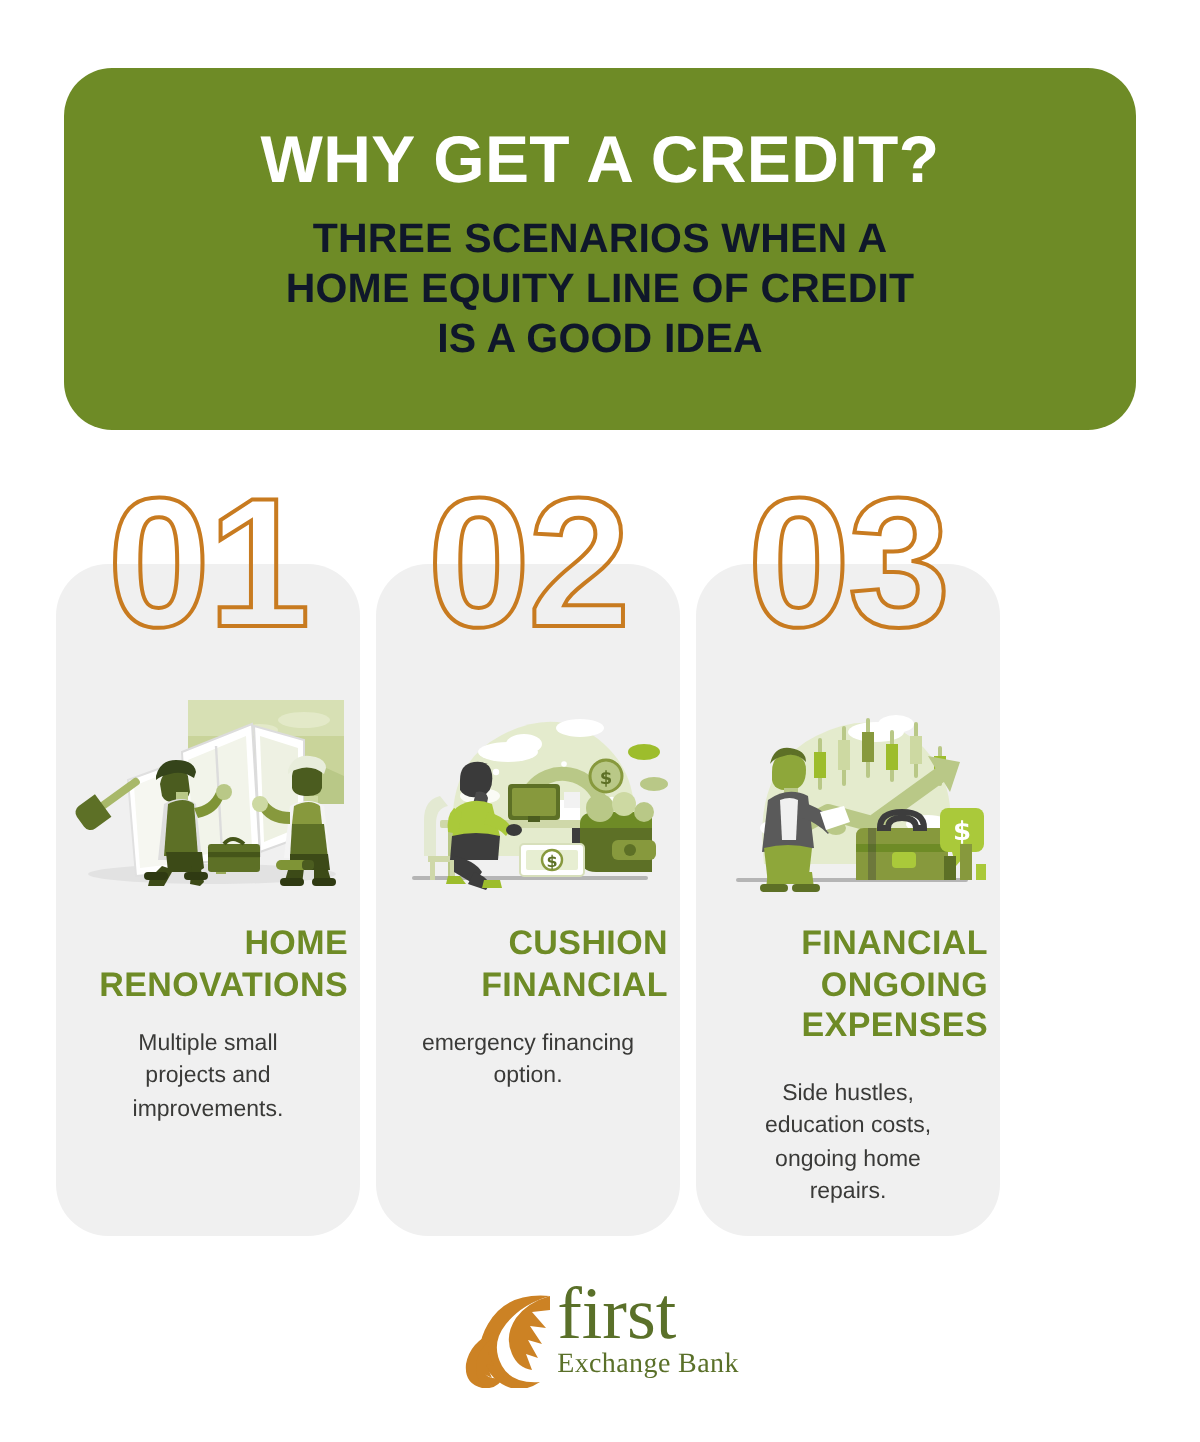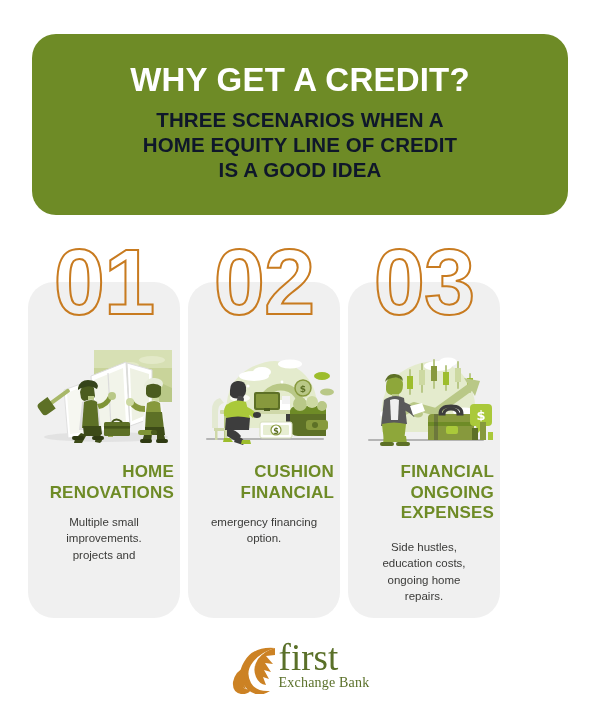--- a/index.html
+++ b/index.html
@@ -223,22 +223,22 @@
       </svg>
     </div>
 
     <div class="card-heading">
       <span>HOME</span>
       <span>RENOVATIONS</span>
     </div>
 
     <div class="card-body">
       <span>Multiple small</span>
+      <span>projects and</span>
       <span>improvements.</span>
-      <span>projects and</span>
     </div>
   </div>
 
   <div class="card card-2">
     <div class="card-number">02</div>
 
     <div class="card-illo">
       <svg viewBox="0 0 140 112" xmlns="http://www.w3.org/2000/svg">
 
         <path d="M34 88 q-8 -44 22 -60 q30 -16 52 4 q22 20 12 56 z" fill="#e4ebcd"></path>

